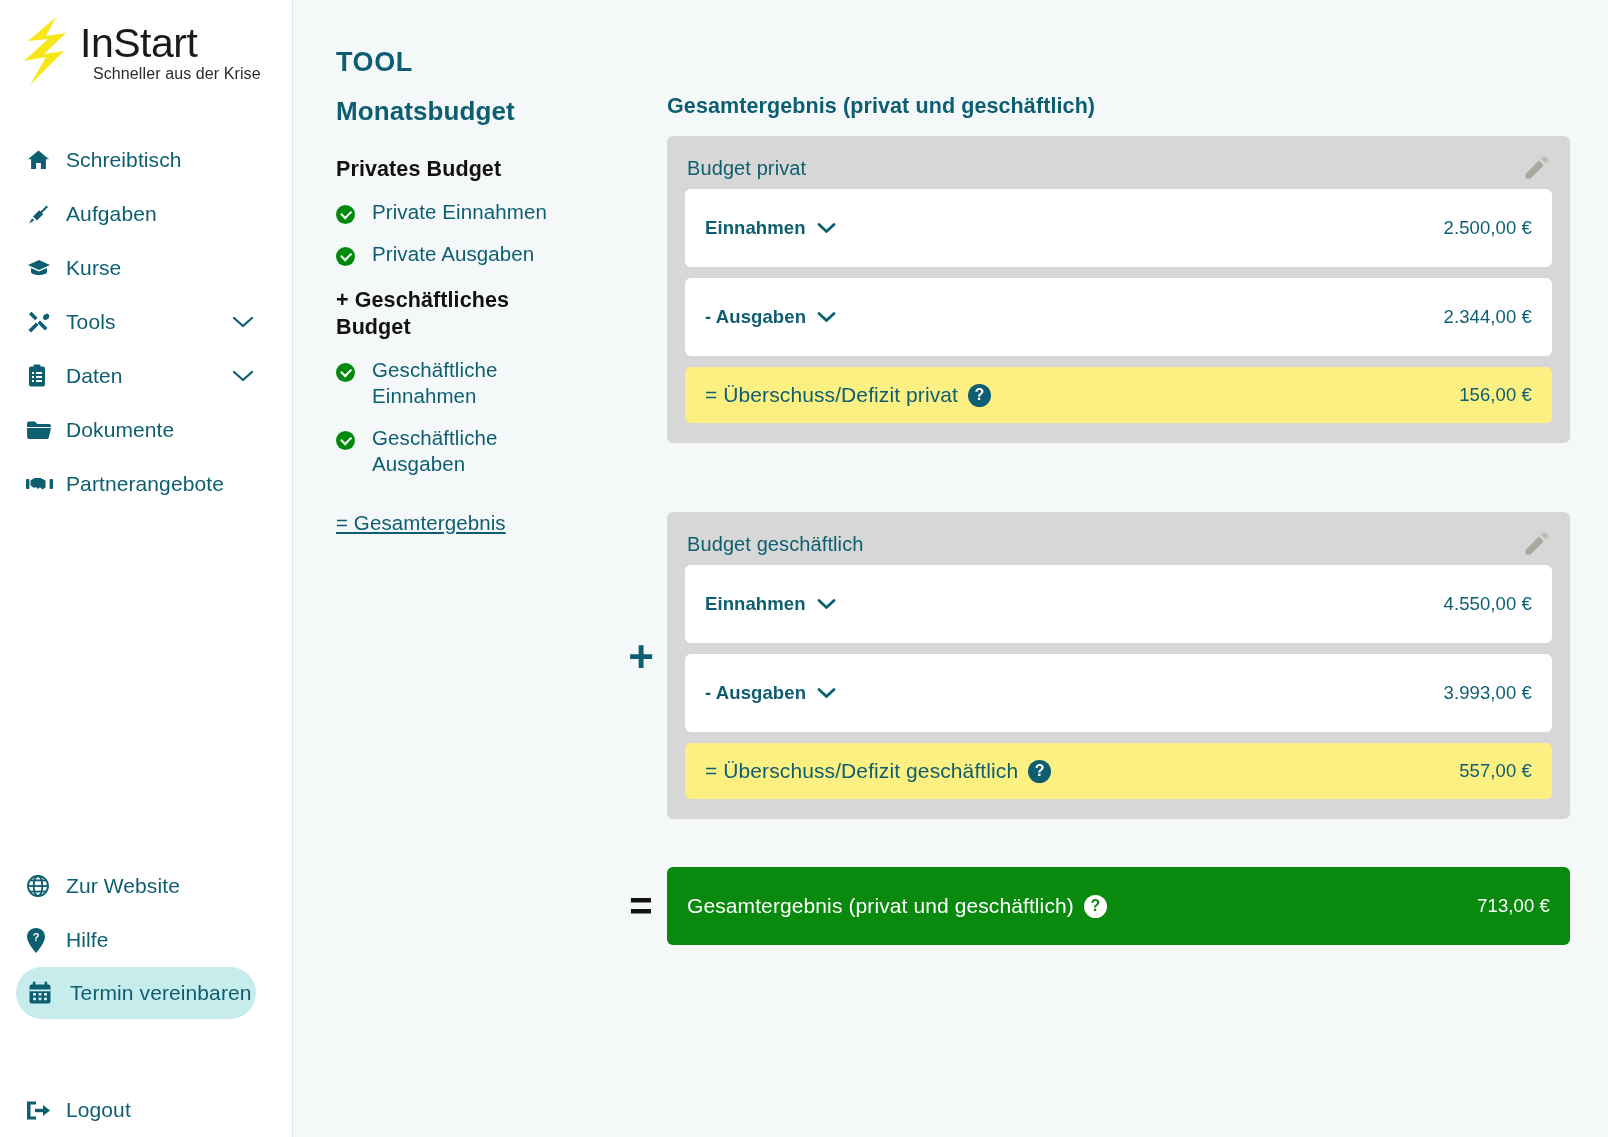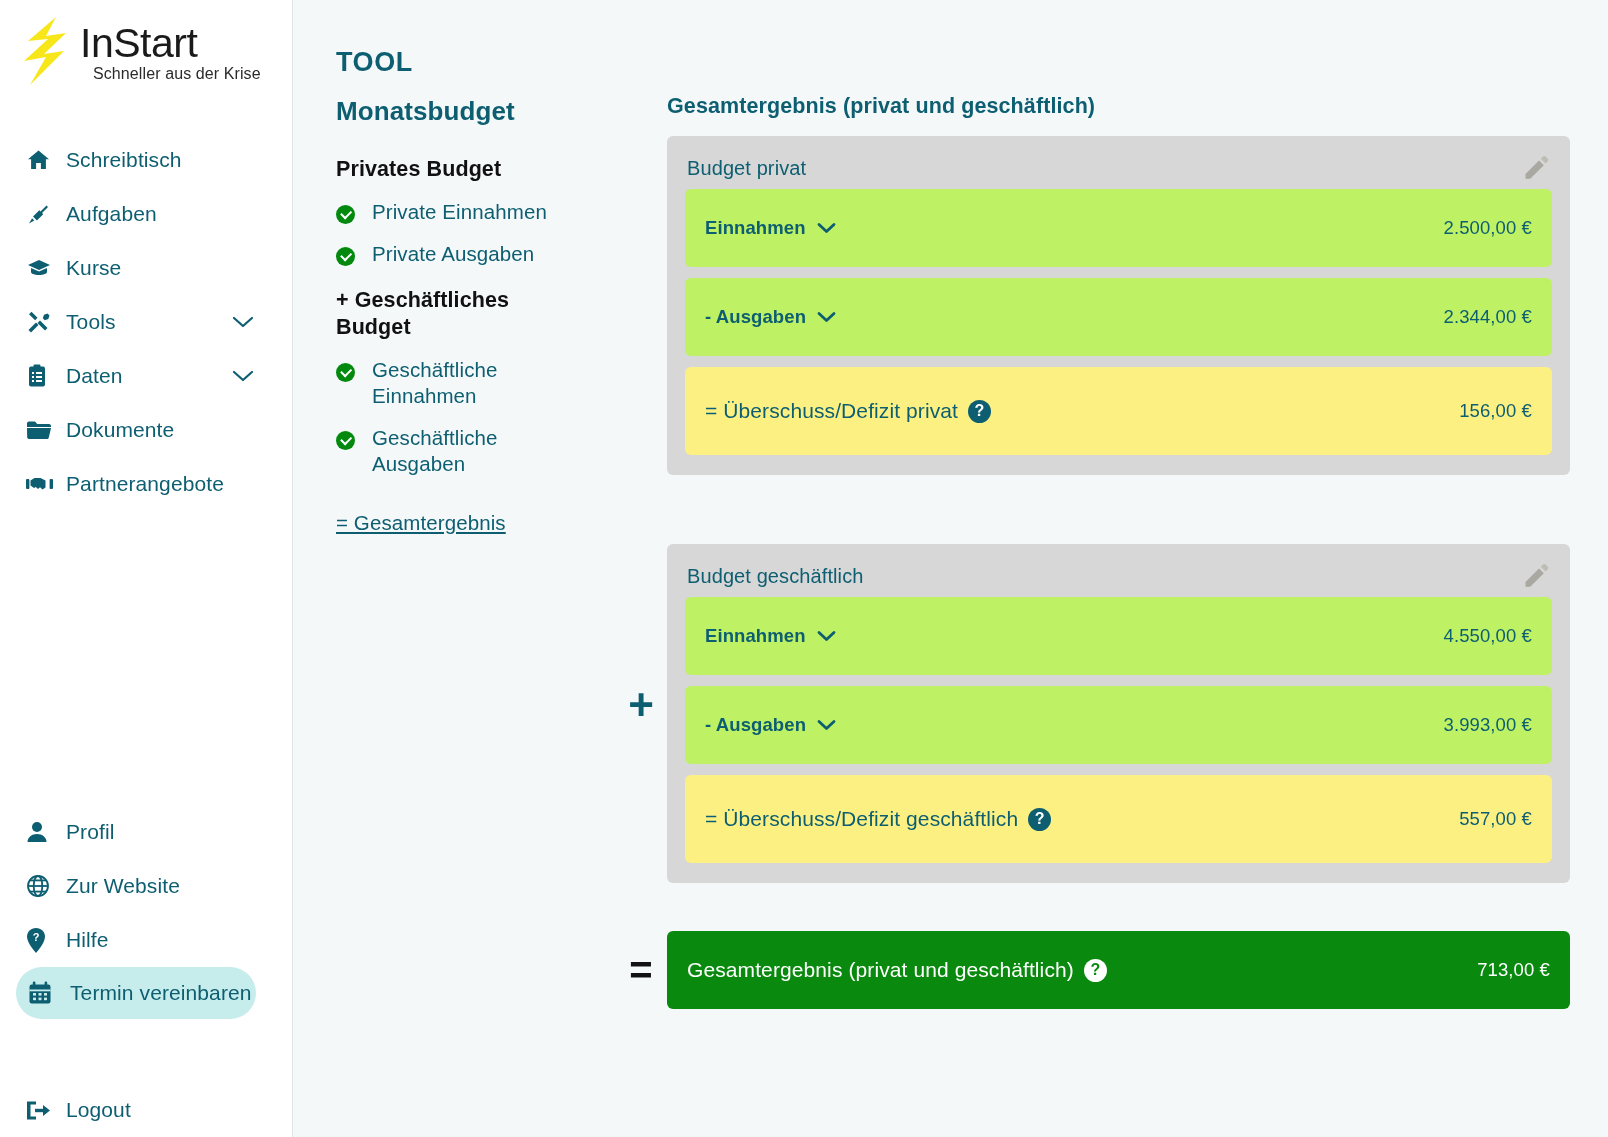--- a/index.html
+++ b/index.html
@@ -225,30 +225,30 @@
   .pencil {
     position: absolute;
     top: 18px;
     right: 20px;
     cursor: pointer;
   }
   .line {
     display: flex;
     align-items: center;
     justify-content: space-between;
-    background: #bef264;
+    background: #ffffff;
     border-radius: 6px;
     height: 78px;
     padding: 0 20px 0 20px;
     margin-bottom: 11px;
   }
   .line.highlight {
     background: #fcf083;
     margin-bottom: 0;
-    height: 88px;
+    height: 56px;
   }
   .line-label {
     display: flex;
     align-items: center;
     font-size: 18.5px;
     font-weight: bold;
     color: #0d5e71;
     letter-spacing: 0.1px;
   }
   .line.highlight .line-label {
@@ -426,29 +426,20 @@
             <rect x="0" y="6" width="3.4" height="10" rx="1"></rect>
             <rect x="23.6" y="6" width="3.4" height="10" rx="1"></rect>
             <path d="M4.5 7.5 8.5 5h6l5 2.5v7l-3 2-2.5-2.2-2 1.6-2.2-2-1.8 1.2-3.5-2.6z"></path>
           </svg>
         </span>
         <span class="nav-label">Partnerangebote</span>
       </div>
     </nav>
 
     <nav class="nav-bottom">
-      <div class="nav-item">
-        <span class="nav-icon">
-          <svg width="22" height="24" viewBox="0 0 22 24" fill="currentColor">
-            <circle cx="11" cy="7" r="5"></circle>
-            <path d="M1.5 22c0-4.6 4.3-8 9.5-8s9.5 3.4 9.5 8z"></path>
-          </svg>
-        </span>
-        <span class="nav-label">Profil</span>
-      </div>
 
       <div class="nav-item">
         <span class="nav-icon">
           <svg width="24" height="24" viewBox="0 0 24 24" fill="none" stroke="currentColor" stroke-width="1.8">
             <circle cx="12" cy="12" r="10"></circle>
             <ellipse cx="12" cy="12" rx="4.3" ry="10"></ellipse>
             <line x1="2" y1="12" x2="22" y2="12"></line>
             <line x1="3.7" y1="6.4" x2="20.3" y2="6.4"></line>
             <line x1="3.7" y1="17.6" x2="20.3" y2="17.6"></line>
           </svg>

